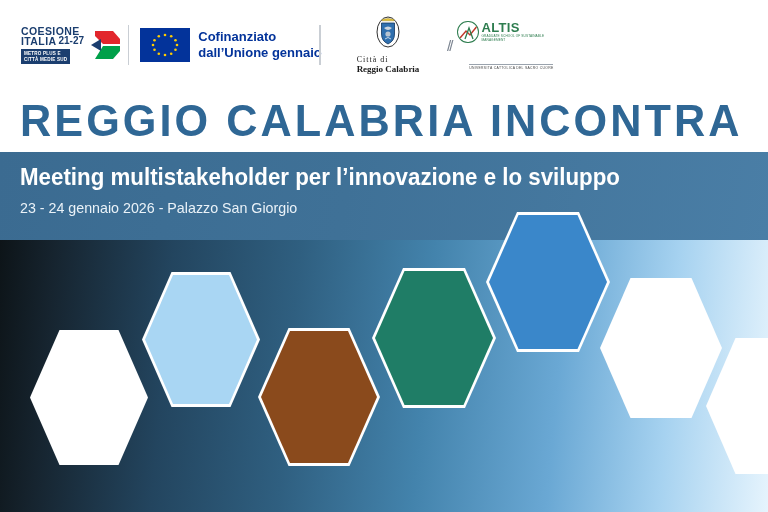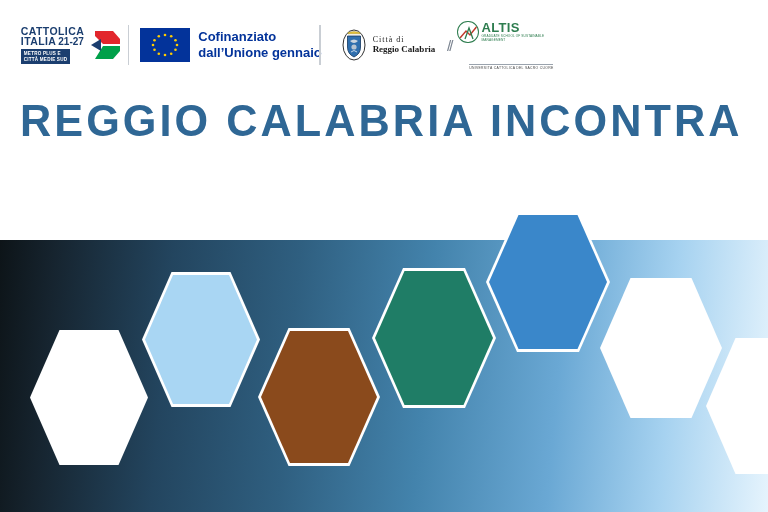--- a/index.html
+++ b/index.html
@@ -15,41 +15,41 @@
     position:absolute; left:0; top:0; width:768px; height:90px;
     background:#ffffff; display:flex; align-items:center; padding:0 10px;
   }
   .logo-slot { display:flex; align-items:center; justify-content:center; }
   .vdiv { width:1px; height:40px; background:#c9ced4; flex:0 0 1px; }
 
   
   .coesione { display:flex; align-items:center; gap:3px; padding-left:4px; }
   .coes-text { display:flex; flex-direction:column; align-items:flex-start; line-height:1; }
   .coes-l1 { font-size:10.5px; font-weight:700; color:#1b3e6f; letter-spacing:.4px; }
-  .coes-l2row { display:flex; align-items:center; gap:2px; }
+  .coes-l2row { display:flex; align-items:flex-start; gap:2px; }
   .coes-l2 { font-size:10.5px; font-weight:700; color:#1b3e6f; letter-spacing:.4px; }
   .coes-yrs { font-size:10px; font-weight:700; color:#1b3e6f; }
   .coes-box { margin-top:2px; background:#1b3e6f; color:#fff; font-size:4.6px; font-weight:700;
               line-height:1.25; padding:2px 3px; letter-spacing:.2px; text-align:left; }
   .coes-mark { position:relative; width:34px; height:30px; }
 
   
   .eu { display:flex; align-items:center; gap:8px; }
   .eu-flag { position:relative; width:50px; height:34px; background:#03339a; }
   .eu-txt { font-size:13px; font-weight:600; color:#03339a; line-height:1.25; white-space:nowrap; }
 
   
   .pres { display:flex; align-items:center; gap:7px; }
   .pres-emblem { width:30px; height:34px; position:relative; }
   .pres-txt { display:flex; flex-direction:column; gap:2px; }
   .pres-l1 { font-family:"Liberation Serif", serif; font-style:italic; font-size:9.5px; color:#2a2a2a; white-space:nowrap; }
   .pres-l2 { font-size:4.4px; color:#2a2a2a; white-space:nowrap; letter-spacing:.1px; }
 
   
-  .citta { display:flex; align-items:center; gap:6px; }
+  .citta { display:flex; align-items:center; gap:6px;flex-direction:column; }
   .citta-shield { width:26px; height:34px; position:relative; }
   .citta-txt { display:flex; flex-direction:column; line-height:1.15; }
   .citta-l1 { font-family:"Liberation Serif", serif; font-size:8px; color:#1a1a1a; letter-spacing:1px; }
   .citta-l2 { font-family:"Liberation Serif", serif; font-size:9px; font-weight:700; color:#1a1a1a; }
 
   .slashes { font-size:15px; color:#7a8390; font-weight:300; letter-spacing:-2px; }
 
   
   .altis { display:flex; flex-direction:column; align-items:center; gap:19px; }
   .altis-row { display:flex; align-items:center; gap:3px; }
@@ -109,21 +109,21 @@
 </style>
 </head>
 <body>
 
 <div class="poster">
 
   <div class="logobar">
 
     <div class="logo-slot coesione" style="width:118px;">
       <div class="coes-text">
-        <div class="coes-l1">CATTOLICA</div>
+        <div class="coes-l1">COESIONE</div>
         <div class="coes-l2row">
           <span class="coes-l2">ITALIA</span>
           <span class="coes-yrs">21-27</span>
         </div>
         <div class="coes-box">
           <div>METRO PLUS E</div>
           <div>CITTÀ MEDIE SUD</div>
         </div>
       </div>
       <div class="coes-mark">
@@ -201,20 +201,24 @@
         </div>
       </div>
       <div class="altis-l3">UNIVERSITÀ CATTOLICA DEL SACRO CUORE</div>
     </div>
   </div>
 
   <div class="titleband">
     <div class="main-title">REGGIO CALABRIA INCONTRA</div>
   </div>
 
+  <div class="subband">
+    <div class="subtitle">Meeting multistakeholder per l’innovazione e lo sviluppo</div>
+    <div class="datetext">23 - 24 gennaio 2026 - Palazzo San Giorgio</div>
+  </div>
 
   <div class="hexstage"></div>
 
   <div class="hexlayer" id="hexlayer">
       <div class="hex-plain" style="left: 30px; top: 330px; width: 118px; height: 135px; background: rgb(255, 255, 255);"></div>
       <div class="hex-outer" style="left: 142px; top: 272px; width: 118px; height: 135px;">
         <div class="hex-inner" style="background: rgb(169, 214, 243);"></div>
       </div>
       <div class="hex-outer" style="left: 258px; top: 328px; width: 122px; height: 138px;">
         <div class="hex-inner" style="background: rgb(138, 74, 28);"></div>

